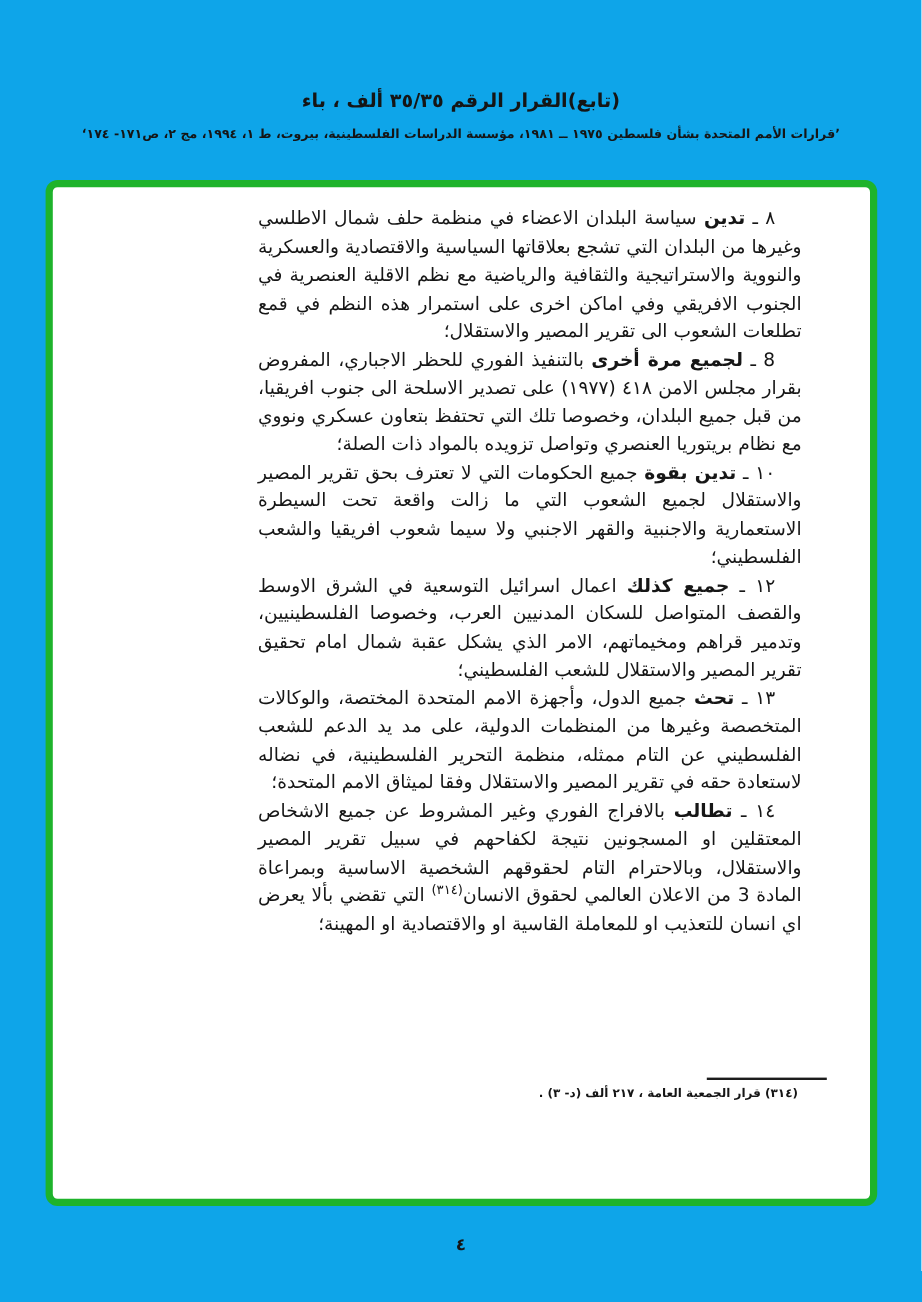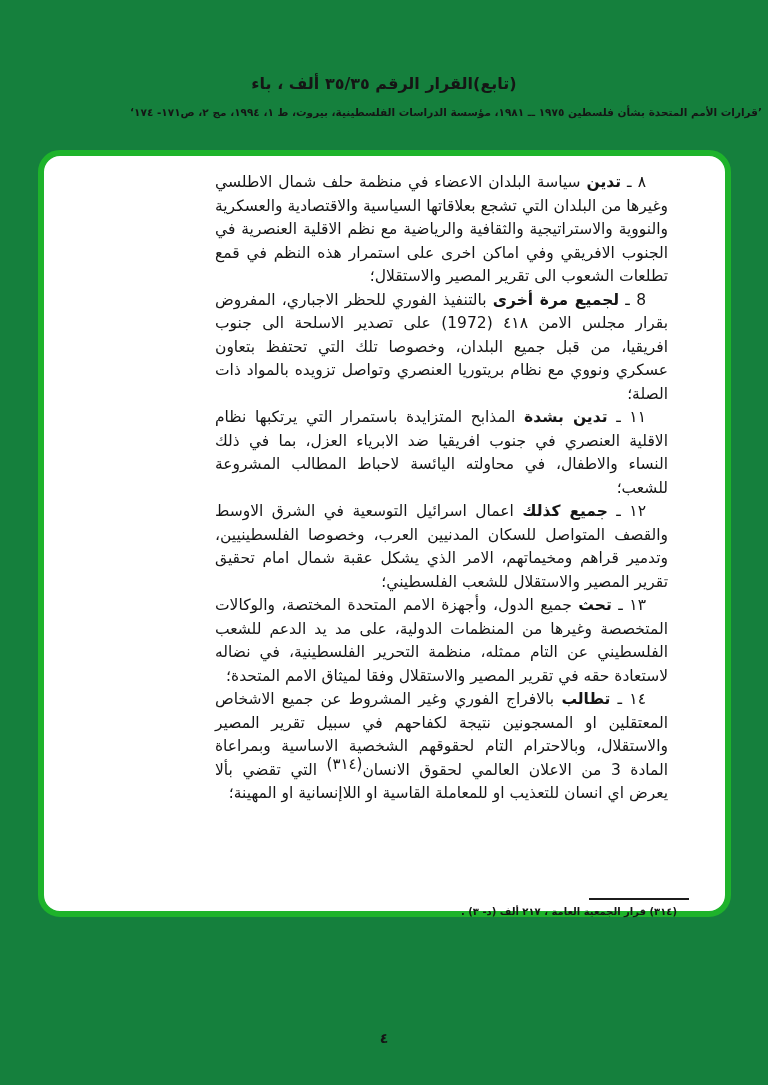--- a/index.html
+++ b/index.html
@@ -1,84 +1,85 @@
 <!DOCTYPE html>
 <html lang="ar"><head>
 <meta charset="utf-8">
 <style>
   html, body { margin: 0; padding: 0; background: #ffffff; }
   .page {
     position: relative;
     width: 768px;
     height: 1085px;
-    background: #15803d;
+    background: #0ea5e9;
     font-family: "DejaVu Sans", sans-serif;
     color: #151515;
     overflow: hidden;
   }
   .doc-title {
     position: absolute;
     top: 74px;
     left: 0;
     width: 100%;
     text-align: center;
     direction: rtl;
     font-size: 16px;
     font-weight: bold;
     letter-spacing: 0.5px;
   }
   .doc-citation {
     position: absolute;
     top: 106px;
     left: 6px;
     right: 6px;
+    text-align: center;
     direction: rtl;
     font-size: 10.5px;
     font-weight: bold;
     white-space: nowrap;
   }
   .green-box {
     position: absolute;
     left: 38px;
     top: 150px;
     width: 693px;
-    height: 767px;
+    height: 855px;
     border: 6px solid #1eb32b;
-    border-radius: 22px;
+    border-radius: 10px;
     box-sizing: border-box;
     background: #ffffff;
   }
   .content {
     position: absolute;
     top: 15px;
     right: 57px;
     left: 171px;
     direction: rtl;
     text-align: justify;
     font-size: 15.5px;
     line-height: 23.5px;
     color: #161616;
   }
   .content p {
     margin: 0;
     text-indent: 22px;
   }
   .lead { font-weight: bold; }
   .content sup {
-    font-size: 15px;
+    font-size: 11px;
     line-height: 0;
     vertical-align: super;
   }
   .footnote-block {
     position: absolute;
     top: 742px;
     right: 36px;
     width: 240px;
     direction: rtl;
-    text-align: center;
+    text-align: left;
   }
   .footnote-rule {
     width: 100px;
     border-top: 2px solid #1c1c1c;
     margin: 0 0 6px 0;
   }
   .footnote-text {
     font-size: 10px;
     font-weight: bold;
     direction: rtl;
@@ -101,30 +102,30 @@
   <div class="doc-title">(تابع)القرار الرقم ٣٥/٣٥ ألف ، باء</div>
 
   <div class="doc-citation">’قرارات الأمم المتحدة بشأن فلسطين ١٩٧٥ ــ ١٩٨١، مؤسسة الدراسات الفلسطينية، بيروت، ط ١، ١٩٩٤، مج ٢، ص١٧١- ١٧٤‘</div>
 
   <div class="green-box">
 
     <div class="content">
 
       <p><span>٨ ـ </span><span class="lead">تدين</span><span> سياسة البلدان الاعضاء في منظمة حلف شمال الاطلسي وغيرها من البلدان التي تشجع بعلاقاتها السياسية والاقتصادية والعسكرية والنووية والاستراتيجية والثقافية والرياضية مع نظم الاقلية العنصرية في الجنوب الافريقي وفي اماكن اخرى على استمرار هذه النظم في قمع تطلعات الشعوب الى تقرير المصير والاستقلال؛</span></p>
 
-      <p><span>8 ـ </span><span class="lead">لجميع مرة أخرى</span><span> بالتنفيذ الفوري للحظر الاجباري، المفروض بقرار مجلس الامن ٤١٨ (1972) على تصدير الاسلحة الى جنوب افريقيا، من قبل جميع البلدان، وخصوصا تلك التي تحتفظ بتعاون عسكري ونووي مع نظام بريتوريا العنصري وتواصل تزويده بالمواد ذات الصلة؛</span></p>
+      <p><span>8 ـ </span><span class="lead">لجميع مرة أخرى</span><span> بالتنفيذ الفوري للحظر الاجباري، المفروض بقرار مجلس الامن ٤١٨ (١٩٧٧) على تصدير الاسلحة الى جنوب افريقيا، من قبل جميع البلدان، وخصوصا تلك التي تحتفظ بتعاون عسكري ونووي مع نظام بريتوريا العنصري وتواصل تزويده بالمواد ذات الصلة؛</span></p>
 
+      <p><span>١٠ ـ </span><span class="lead">تدين بقوة</span><span> جميع الحكومات التي لا تعترف بحق تقرير المصير والاستقلال لجميع الشعوب التي ما زالت واقعة تحت السيطرة الاستعمارية والاجنبية والقهر الاجنبي ولا سيما شعوب افريقيا والشعب الفلسطيني؛</span></p>
 
-      <p><span>١١ ـ </span><span class="lead">تدين بشدة</span><span> المذابح المتزايدة باستمرار التي يرتكبها نظام الاقلية العنصري في جنوب افريقيا ضد الابرياء العزل، بما في ذلك النساء والاطفال، في محاولته اليائسة لاحباط المطالب المشروعة للشعب؛</span></p>
 
       <p><span>١٢ ـ </span><span class="lead">جميع كذلك</span><span> اعمال اسرائيل التوسعية في الشرق الاوسط والقصف المتواصل للسكان المدنيين العرب، وخصوصا الفلسطينيين، وتدمير قراهم ومخيماتهم، الامر الذي يشكل عقبة شمال امام تحقيق تقرير المصير والاستقلال للشعب الفلسطيني؛</span></p>
 
       <p><span>١٣ ـ </span><span class="lead">تحث</span><span> جميع الدول، وأجهزة الامم المتحدة المختصة، والوكالات المتخصصة وغيرها من المنظمات الدولية، على مد يد الدعم للشعب الفلسطيني عن التام ممثله، منظمة التحرير الفلسطينية، في نضاله لاستعادة حقه في تقرير المصير والاستقلال وفقا لميثاق الامم المتحدة؛</span></p>
 
-      <p><span>١٤ ـ </span><span class="lead">تطالب</span><span> بالافراج الفوري وغير المشروط عن جميع الاشخاص المعتقلين او المسجونين نتيجة لكفاحهم في سبيل تقرير المصير والاستقلال، وبالاحترام التام لحقوقهم الشخصية الاساسية وبمراعاة المادة 3 من الاعلان العالمي لحقوق الانسان</span><sup>(٣١٤)</sup><span> التي تقضي بألا يعرض اي انسان للتعذيب او للمعاملة القاسية او اللاإنسانية او المهينة؛</span></p>
+      <p><span>١٤ ـ </span><span class="lead">تطالب</span><span> بالافراج الفوري وغير المشروط عن جميع الاشخاص المعتقلين او المسجونين نتيجة لكفاحهم في سبيل تقرير المصير والاستقلال، وبالاحترام التام لحقوقهم الشخصية الاساسية وبمراعاة المادة 3 من الاعلان العالمي لحقوق الانسان</span><sup>(٣١٤)</sup><span> التي تقضي بألا يعرض اي انسان للتعذيب او للمعاملة القاسية او والاقتصادية او المهينة؛</span></p>
 
     </div>
 
     <div class="footnote-block">
       <div class="footnote-rule"></div>
       <div class="footnote-text">(٣١٤) قرار الجمعية العامة ، ٢١٧ ألف (د- ٣) .</div>
     </div>
 
   </div>
 

